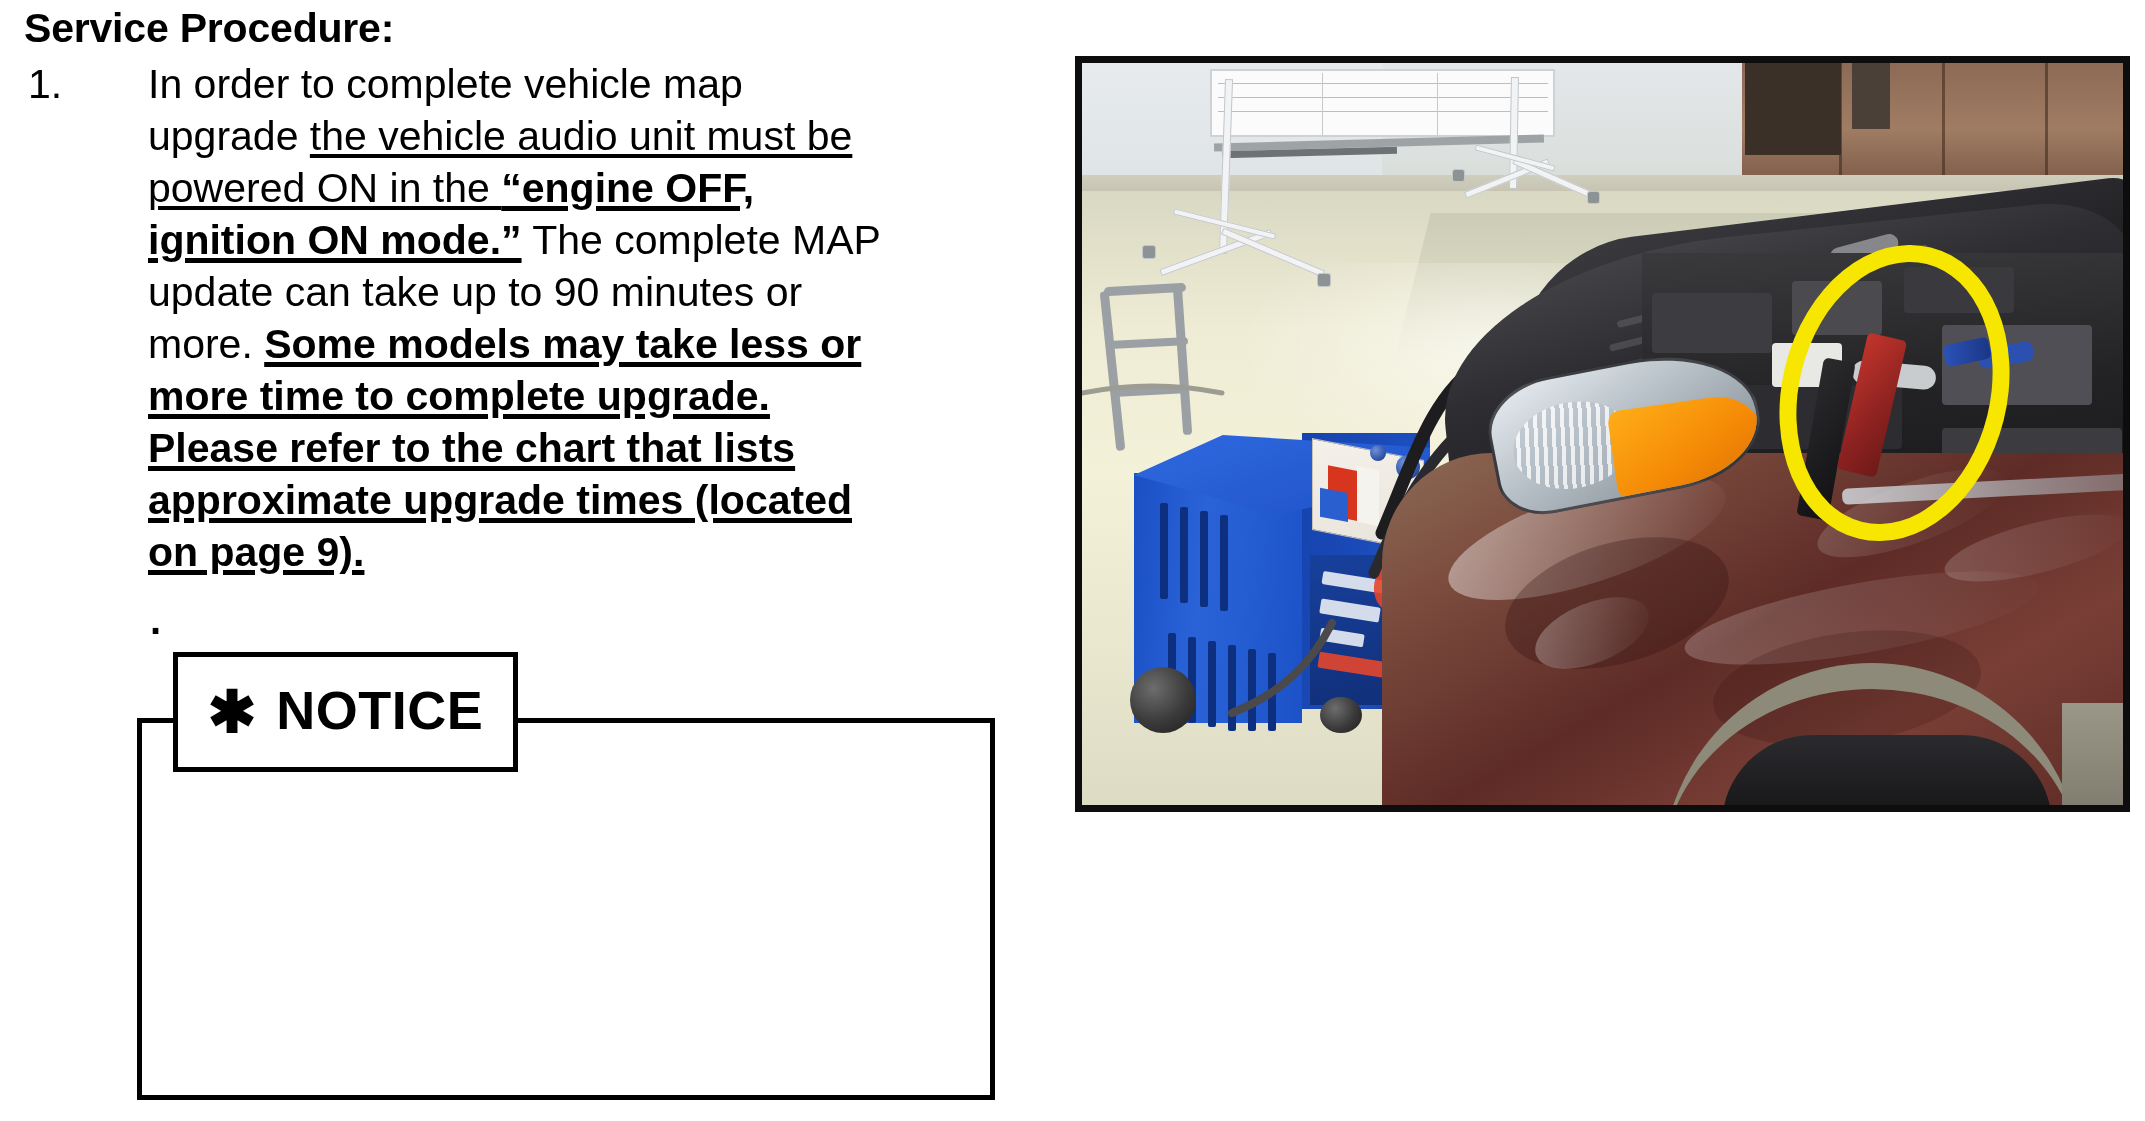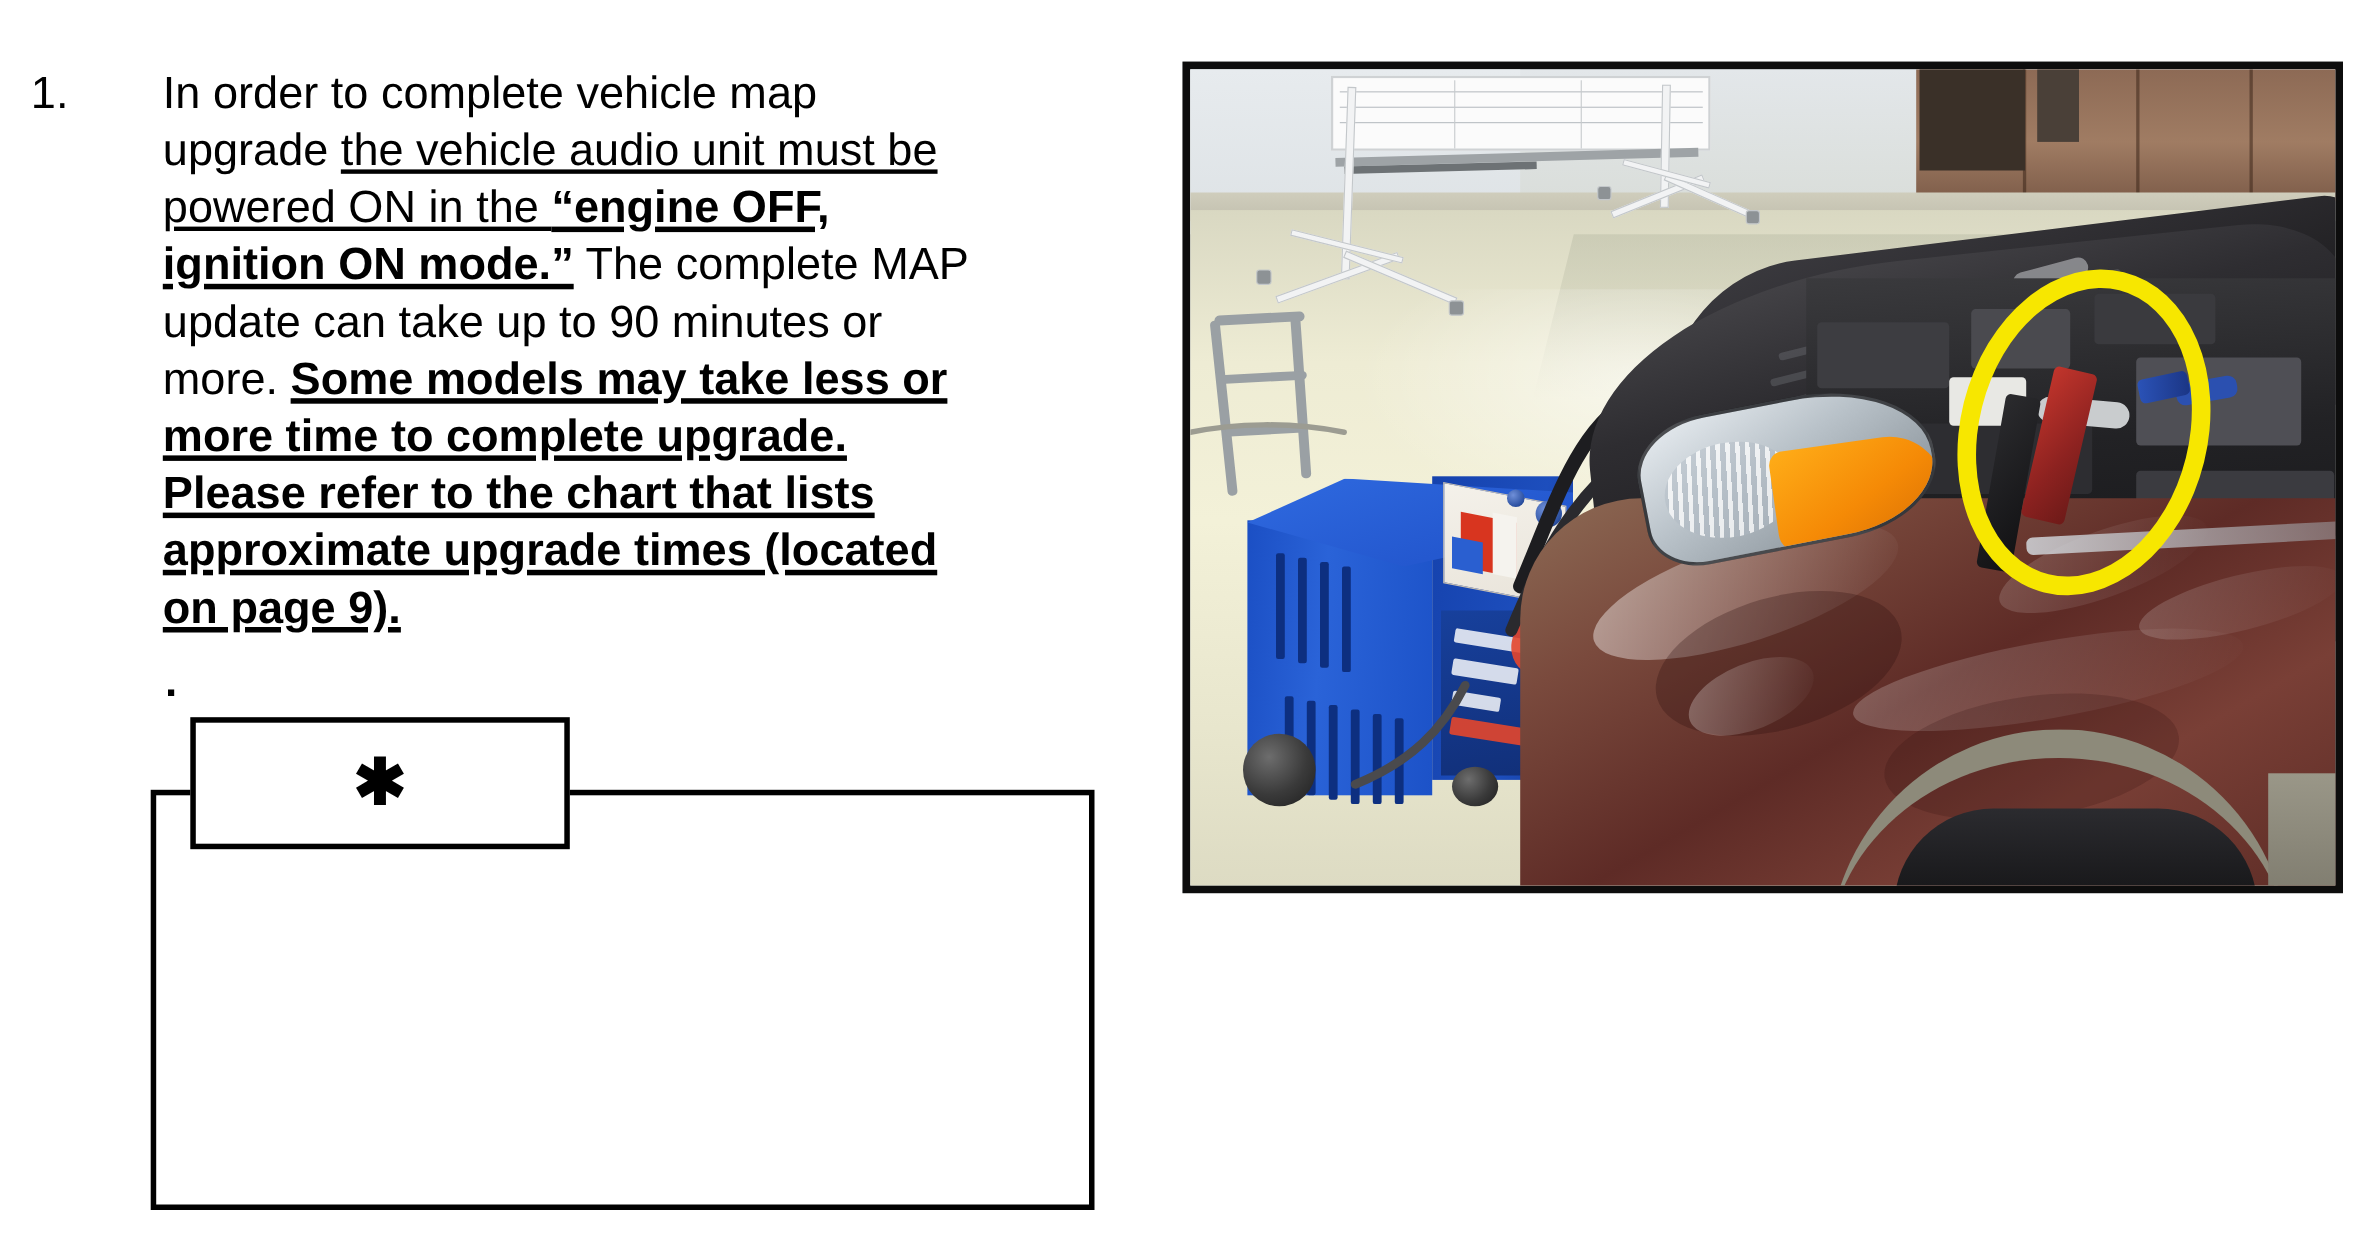--- a/index.html
+++ b/index.html
@@ -404,38 +404,40 @@
     transform: rotate(-12deg);
     border-radius: 5px;
     z-index: 22;
   }
 </style>
 </head>
 <body>
 
 <div id="left-column">
 
+  <div id="page-title">Service Procedure:</div>
 
   <div id="step-list">
     <div class="step-row">
       <span class="step-number">1.</span>
       <div class="step-body">
         <span>In order to complete vehicle map upgrade </span><span class="u">the vehicle audio unit must be powered ON in the </span><span class="bu">“engine OFF, ignition ON mode.”</span><span> The complete MAP update can take up to 90 minutes or more. </span><span class="bu">Some models may take less or more time to complete upgrade. Please refer to the chart that lists approximate upgrade times (located on page 9).</span>
       </div>
     </div>
   </div>
 
   <div id="stray-period">.</div>
 
   <div id="notice-block">
     <div id="notice-body-box"></div>
 
     <div id="notice-header-box">
       <div id="notice-header-inner">
         <span id="notice-star">✱</span>
+        <span id="notice-title">NOTICE</span>
       </div>
     </div>
 
   </div>
 </div>
 
 <div id="photo-frame">
   <div id="photo-scene">
 
     <div class="ph-wall-upper"></div>

